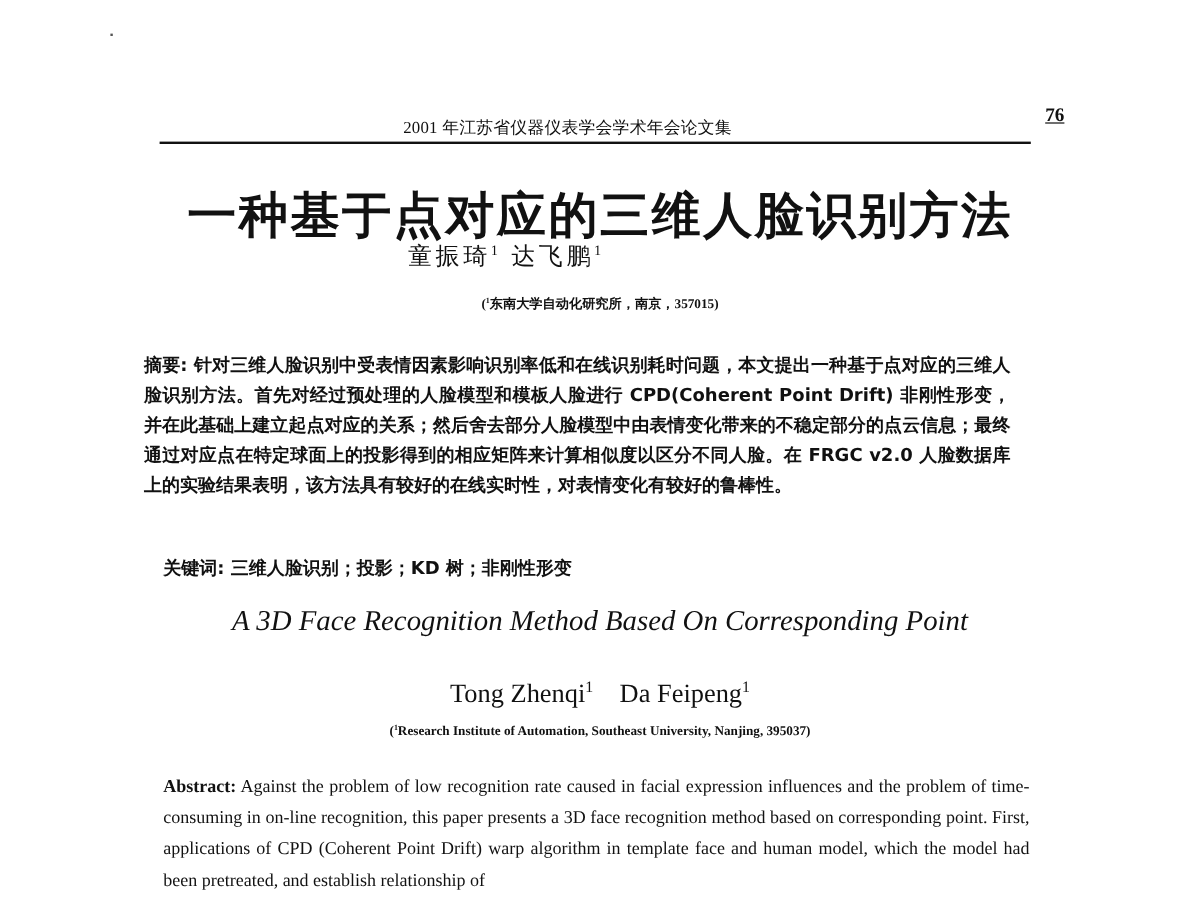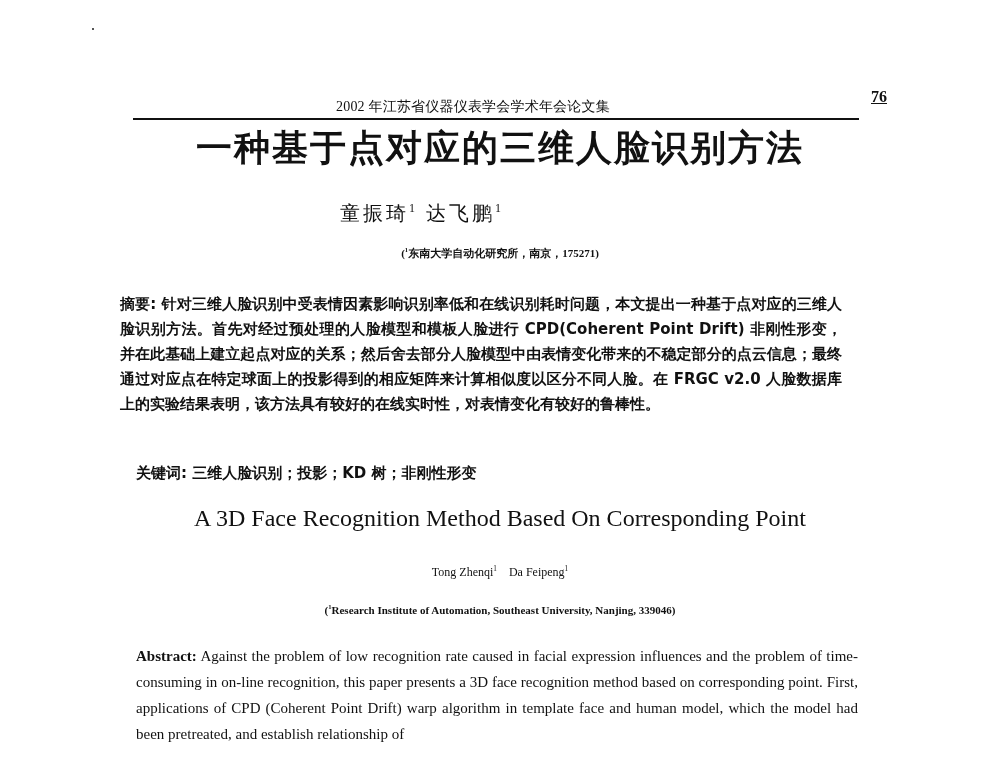--- a/index.html
+++ b/index.html
@@ -1,68 +1,68 @@
 <!DOCTYPE html>
 <html><head>
 <meta charset="utf-8">
 <style>
   html, body { margin: 0; padding: 0; background: #ffffff; }
   body { width: 1000px; height: 760px; position: relative; overflow: hidden; color: #111; font-family: "Liberation Serif", "DejaVu Serif", serif; }
   .abs { position: absolute; }
   .header-title { left: 336px; top: 98px; font-size: 14px; letter-spacing: 0.2px; }
   .page-num { left: 842px; top: 88px; font-size: 16px; font-weight: bold; text-decoration: underline; margin-left: 29px; }
   .header-rule { left: 133px; top: 118px; width: 726px; height: 2px; background: #111; }
-  .title-cn { left: 0; width: 1000px; top: 124px; text-align: center; font-size: 36px; font-weight: bold; font-family: "DejaVu Sans", sans-serif; letter-spacing: 2px; }
+  .title-cn { left: 0; width: 1000px; top: 152px; text-align: center; font-size: 41px; font-weight: bold; font-family: "DejaVu Sans", sans-serif; letter-spacing: 2px; }
   .authors-cn { left: 0; width: 844px; top: 200px; text-align: center; font-size: 20px; letter-spacing: 3px; }
   .authors-cn sup, .authors-en sup, .affil sup { font-size: 60%; }
   .affil-cn { left: 0; width: 1000px; top: 246px; text-align: center; font-size: 11px; font-weight: bold; }
   .abstract-cn { left: 120px; top: 292px; width: 722px; font-size: 15px; line-height: 25px; text-align: justify; font-weight: bold; font-family: "DejaVu Sans", sans-serif; }
   .abstract-cn .label { font-weight: bold; }
   .keywords-cn { left: 136px; top: 464px; font-size: 15px; font-weight: bold; font-family: "DejaVu Sans", sans-serif; text-align: center; }
-  .title-en { left: 0; width: 1000px; top: 505px; text-align: center; font-size: 24px; }
-  .authors-en { left: 0; width: 1000px; top: 565px; text-align: center; font-size: 12px; }
+  .title-en { left: 0; width: 1000px; top: 505px; text-align: center; font-size: 24px; font-style: italic; }
+  .authors-en { left: 0; width: 1000px; top: 565px; text-align: center; font-size: 22px; }
   .affil-en { left: 0; width: 1000px; top: 603px; text-align: center; font-size: 11px; font-weight: bold; }
   .abstract-en { left: 136px; top: 643px; width: 722px; font-size: 15px; line-height: 26px; text-align: justify; }
   .abstract-en .label { font-weight: bold; margin-top: 13px; }
   .dot { width: 2px; height: 2px; background: #555; }
 </style>
 </head>
 <body>
 
 <div class="abs dot" style="left:92px;top:28px;"></div>
 
-<div class="abs header-title">2002 年江苏省仪器仪表学会学术年会论文集</div>
+<div class="abs header-title">2001 年江苏省仪器仪表学会学术年会论文集</div>
 <div class="abs page-num">76</div>
 <div class="abs header-rule"></div>
 
 <div class="abs title-cn">一种基于点对应的三维人脸识别方法</div>
 
 <div class="abs authors-cn">
   <span>童振琦</span><sup>1</sup>
   <span>达飞鹏</span><sup>1</sup>
 </div>
 
-<div class="abs affil-cn affil">(<sup>1</sup><span>东南大学自动化研究所，南京，175271</span>)</div>
+<div class="abs affil-cn affil">(<sup>1</sup><span>东南大学自动化研究所，南京，357015</span>)</div>
 
 <div class="abs abstract-cn">
   <span class="label">摘要:</span>
   <span>针对三维人脸识别中受表情因素影响识别率低和在线识别耗时问题，本文提出一种基于点对应的三维人脸识别方法。首先对经过预处理的人脸模型和模板人脸进行 CPD(Coherent Point Drift) 非刚性形变，并在此基础上建立起点对应的关系；然后舍去部分人脸模型中由表情变化带来的不稳定部分的点云信息；最终通过对应点在特定球面上的投影得到的相应矩阵来计算相似度以区分不同人脸。在 FRGC v2.0 人脸数据库上的实验结果表明，该方法具有较好的在线实时性，对表情变化有较好的鲁棒性。</span>
 </div>
 
 <div class="abs keywords-cn">
   <span>关键词:</span>
   <span>三维人脸识别；投影；KD 树；非刚性形变</span>
 </div>
 
 <div class="abs title-en">A 3D Face Recognition Method Based On Corresponding Point</div>
 
 <div class="abs authors-en">
   <span>Tong Zhenqi</span><sup>1</sup>
   &nbsp;&nbsp;
   <span>Da Feipeng</span><sup>1</sup>
 </div>
 
-<div class="abs affil-en affil">(<sup>1</sup><span>Research Institute of Automation, Southeast University, Nanjing, 339046</span>)</div>
+<div class="abs affil-en affil">(<sup>1</sup><span>Research Institute of Automation, Southeast University, Nanjing, 395037</span>)</div>
 
 <div class="abs abstract-en">
   <span class="label">Abstract:</span>
   <span>Against the problem of low recognition rate caused in facial expression influences and the problem of time-consuming in on-line recognition, this paper presents a 3D face recognition method based on corresponding point. First, applications of CPD (Coherent Point Drift) warp algorithm in template face and human model, which the model had been pretreated, and establish relationship of</span>
 </div>
 
 </body></html>

